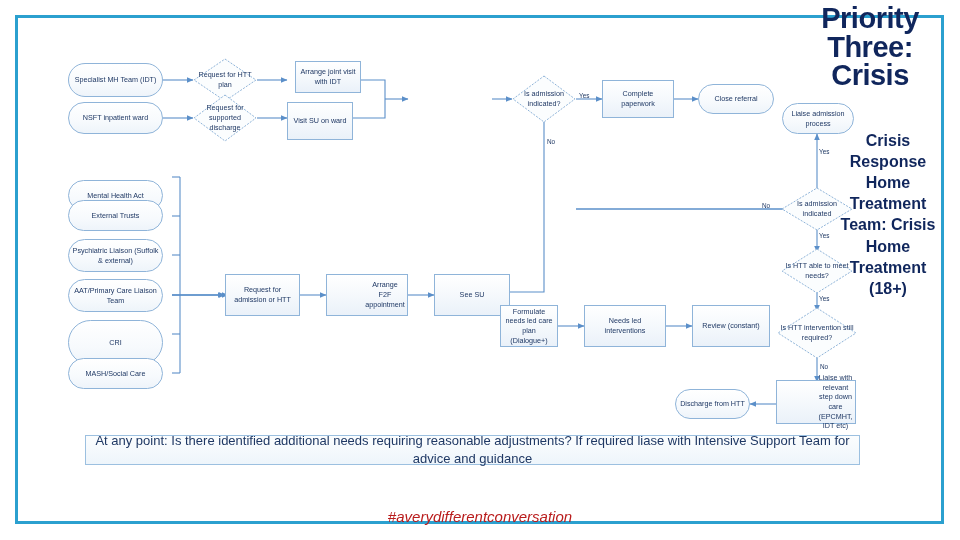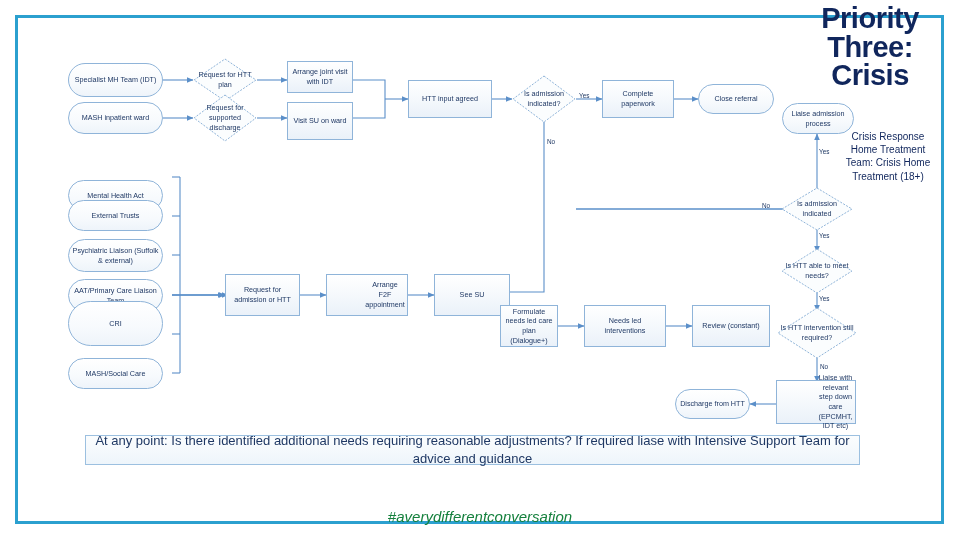--- a/index.html
+++ b/index.html
@@ -33,22 +33,22 @@
     font-weight:bold;
     font-size:29px;
     line-height:0.99;
     letter-spacing:-0.5px;
   }
   #subtitle-block{
     position:absolute;
     left:838px;top:130px;width:100px;
     text-align:center;
     color:#10265c;
-    font-weight:normal;
-    font-size:10px;
+    font-weight:bold;
+    font-size:16px;
     line-height:1.32;
   }
   
   #chart{
     position:absolute;
     left:60px;top:30px;
     width:815px;height:445px;
   }
   #chart svg{display:block;}
 
@@ -78,21 +78,21 @@
   .edge-label{
     position:absolute;color:#1f3864;font-size:6.4px;
     white-space:nowrap;background:transparent;
   }
   
   #hashtag{
     position:absolute;left:300px;top:508px;width:360px;
     text-align:center;
     font-style:italic;
     font-size:15px;
-    color:#15803d;
+    color:#b91c1c;
     font-family:"Liberation Sans", sans-serif;
   }
 </style>
 </head>
 <body>
 
 <div id="slide">
 
   <div id="slide-frame"></div>
 
@@ -178,35 +178,35 @@
 
       <g stroke="#5b8fc9" stroke-width="1.1" fill="none">
         <path d="M733,179 L516,179"></path>
       </g>
     </svg>
 
     <div class="nd round" style="left:8px;top:33px;width:95px;height:34px;">
       <span>Specialist MH Team (IDT)</span>
     </div>
     <div class="nd round" style="left:8px;top:72px;width:95px;height:32px;">
-      <span>MASH inpatient ward</span>
+      <span>NSFT inpatient ward</span>
     </div>
     <div class="nd round" style="left:8px;top:131px;width:95px;height:31px;margin-top:19px;">
       <span>Mental Health Act</span>
     </div>
     <div class="nd round" style="left:8px;top:170px;width:95px;height:31px;">
       <span>External Trusts</span>
     </div>
     <div class="nd round" style="left:8px;top:209px;width:95px;height:33px;">
       <span>Psychiatric Liaison (Suffolk &amp; external)</span>
     </div>
     <div class="nd round" style="left:8px;top:249px;width:95px;height:33px;">
       <span>AAT/Primary Care Liaison Team</span>
     </div>
-    <div class="nd round" style="left:8px;top:271px;width:95px;height:45px;">
+    <div class="nd round" style="left:8px;top:290px;width:95px;height:45px;">
       <span>CRI</span>
     </div>
     <div class="nd round" style="left:8px;top:328px;width:95px;height:31px;">
       <span>MASH/Social Care</span>
     </div>
 
     <div class="nd" style="left:133px;top:28px;width:64px;height:44px;">
       <svg style="position:absolute;left:0;top:0;" width="64" height="44">
         <polygon points="32,1 63,22 32,43 1,22" fill="#fbfdfe" stroke="#8fb4d9" stroke-width="1" stroke-dasharray="2 1.4"></polygon>
       </svg>
@@ -241,28 +241,25 @@
       <span style="position:relative;z-index:2;">Is HTT able to meet needs?</span>
     </div>
 
     <div class="nd" style="left:717px;top:277px;width:80px;height:52px;">
       <svg style="position:absolute;left:0;top:0;" width="80" height="52">
         <polygon points="40,1 79,26 40,51 1,26" fill="#fbfdfe" stroke="#8fb4d9" stroke-width="1" stroke-dasharray="2 1.4"></polygon>
       </svg>
       <span style="position:relative;z-index:2;">Is HTT intervention still required?</span>
     </div>
 
-    <div class="nd rect" style="left:227px;top:31px;width:66px;height:32px;">
+    <div class="nd rect" style="left:235px;top:31px;width:66px;height:32px;">
       <span>Arrange joint visit with IDT</span>
     </div>
     <div class="nd rect" style="left:227px;top:72px;width:66px;height:38px;">
       <span>Visit SU on ward</span>
-    </div>
-    <div class="nd rect" style="left:348px;top:50px;width:84px;height:38px;">
-      <span>HTT input agreed</span>
     </div>
     <div class="nd rect" style="left:542px;top:50px;width:72px;height:38px;">
       <span>Complete paperwork</span>
     </div>
     <div class="nd rect" style="left:165px;top:244px;width:75px;height:42px;">
       <span>Request for admission or HTT</span>
     </div>
     <div class="nd rect" style="left:266px;top:244px;width:82px;height:42px;padding-left:39px;">
       <span>Arrange F2F appointment</span>
     </div>

